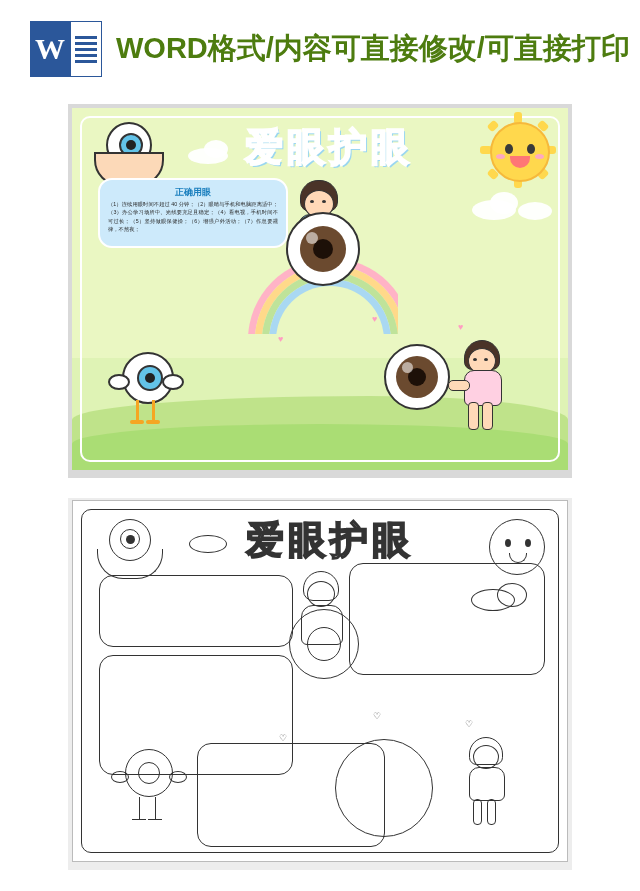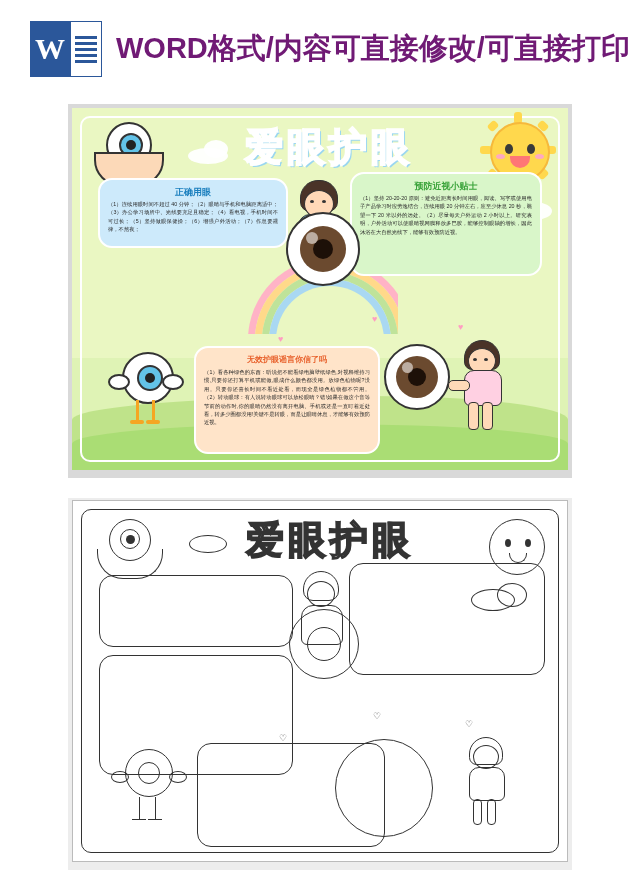--- a/index.html
+++ b/index.html
@@ -5,21 +5,21 @@
   html,body{margin:0;padding:0;background:#fff;}
   body{width:640px;height:891px;font-family:"Liberation Sans","DejaVu Sans",sans-serif;overflow:hidden;}
   .page{position:relative;width:640px;height:891px;background:#fff;}
 
   
   .header{position:absolute;left:0;top:18px;width:640px;height:62px;display:flex;align-items:center;}
   .word-logo{position:relative;margin-left:30px;width:72px;height:56px;display:flex;}
   .word-logo .w-left{width:40px;height:56px;background:#2b579a;color:#fff;display:flex;align-items:center;justify-content:center;font-size:30px;font-weight:bold;font-family:"Liberation Serif",serif;}
   .word-logo .w-right{width:32px;height:56px;background:#fff;border:1px solid #2b579a;box-sizing:border-box;display:flex;flex-direction:column;justify-content:center;gap:3px;padding:0 4px;}
   .word-logo .w-right i{display:block;height:3px;background:#2b579a;}
-  .header-title{margin-left:14px;font-size:29px;font-weight:bold;color:#701a75;letter-spacing:0px;white-space:nowrap;}
+  .header-title{margin-left:14px;font-size:29px;font-weight:bold;color:#4d7c0f;letter-spacing:0px;white-space:nowrap;}
 
   
   .poster-shadow{position:absolute;left:68px;top:104px;width:504px;height:374px;background:#d9d9d9;}
   .poster{position:absolute;left:72px;top:108px;width:496px;height:362px;background:#d6f0a8;overflow:hidden;
           background:linear-gradient(#dff3b5,#dff3b5);}
   .sky{position:absolute;left:0;top:0;width:496px;height:250px;background:#eaf7c2;}
   .inner-frame{position:absolute;left:8px;top:8px;width:480px;height:346px;border:2px solid #ffffff;border-radius:10px;box-sizing:border-box;}
   .grass{position:absolute;left:0;bottom:0;width:496px;height:74px;background:#bfe38a;border-radius:60% 40% 0 0/24px 24px 0 0;}
   .grass2{position:absolute;left:0;bottom:0;width:496px;height:46px;background:#aadd74;border-radius:50% 50% 0 0/20px 20px 0 0;}
   .rainbow{position:absolute;left:176px;top:150px;width:150px;height:76px;overflow:hidden;}
@@ -166,29 +166,21 @@
         <div class="mouth"></div>
       </div>
     </div>
 
     <div class="box box-a">
       <h4>正确用眼</h4>
       <p>（1）连续用眼时间不超过 40 分钟；（2）眼睛与手机和电脑距离适中；（3）办公学习场所中、光线要充足且稳定；（4）看电视，手机时间不可过长；（5）坚持做眼保健操；（6）增强户外活动；（7）作息要规律，不熬夜；</p>
     </div>
 
 
-    <div class="box box-c">
-      <h4>预防近视小贴士</h4>
-      <p>（1）坚持 20-20-20 原则：避免近距离长时间用眼，阅读、写字或使用电子产品学习时应劳逸结合，连续用眼 20 分钟左右，应至少休息 20 秒，眺望一下 20 米以外的远处。（2）尽量每天户外运动 2 小时以上。研究表明，户外活动可以使眼睛视网膜释放多巴胺，能够控制眼轴的增长，因此沐浴在大自然光线下，能够有效预防近视。</p>
-    </div>
-
-    <div class="box box-d">
-      <h4>无效护眼谣言你信了吗</h4>
-      <p>（1）看各种绿色的东西：听说把不能看绿电脑壁纸绿色,对视释维持习惯,只要你还打算平机或能做,眼成什么颜色都没用。放绿色植物呢?没用。只要你还喜长时间不看近处看，而现全是绿色植物都不管用。（2）转动眼球：有人说转动眼球可以放松眼睛？错!如果在做这个音等节前的动作时,你的眼睛仍然没有离开电脑、手机或还是一直盯着近处看，转多少圈都没用!关键不是转眼，而是让眼睛休息，才能够有效预防近视。</p>
-    </div>
+
 
     <div class="girl" style="left:216px;top:72px;width:62px;height:92px;">
       <div class="hair" style="position:absolute;left:12px;top:0;width:36px;height:30px;border-radius:18px 18px 10px 10px;"></div>
       <div class="skin" style="position:absolute;left:16px;top:10px;width:28px;height:26px;border-radius:50%;"></div>
       <div style="position:absolute;left:22px;top:20px;width:4px;height:3px;background:#333;border-radius:50%;"></div>
       <div style="position:absolute;left:34px;top:20px;width:4px;height:3px;background:#333;border-radius:50%;"></div>
       <div style="position:absolute;left:10px;top:34px;width:42px;height:40px;background:#7fc6e8;border:1.5px solid #333;border-radius:12px 12px 6px 6px;"></div>
       <div class="skin" style="position:absolute;left:4px;top:50px;width:14px;height:10px;border-radius:6px;"></div>
     </div>
 

